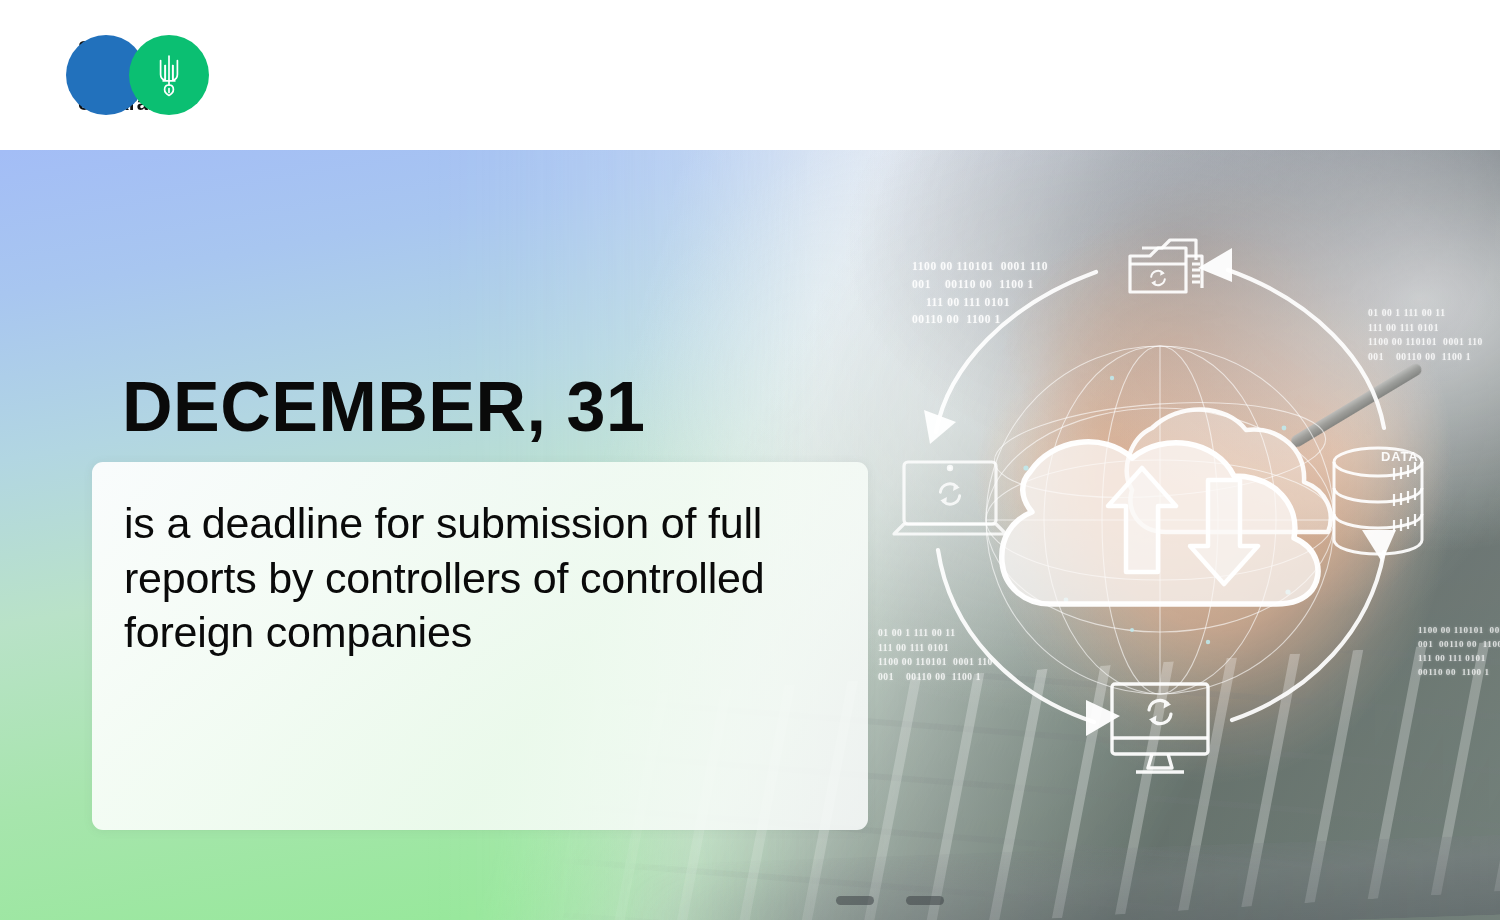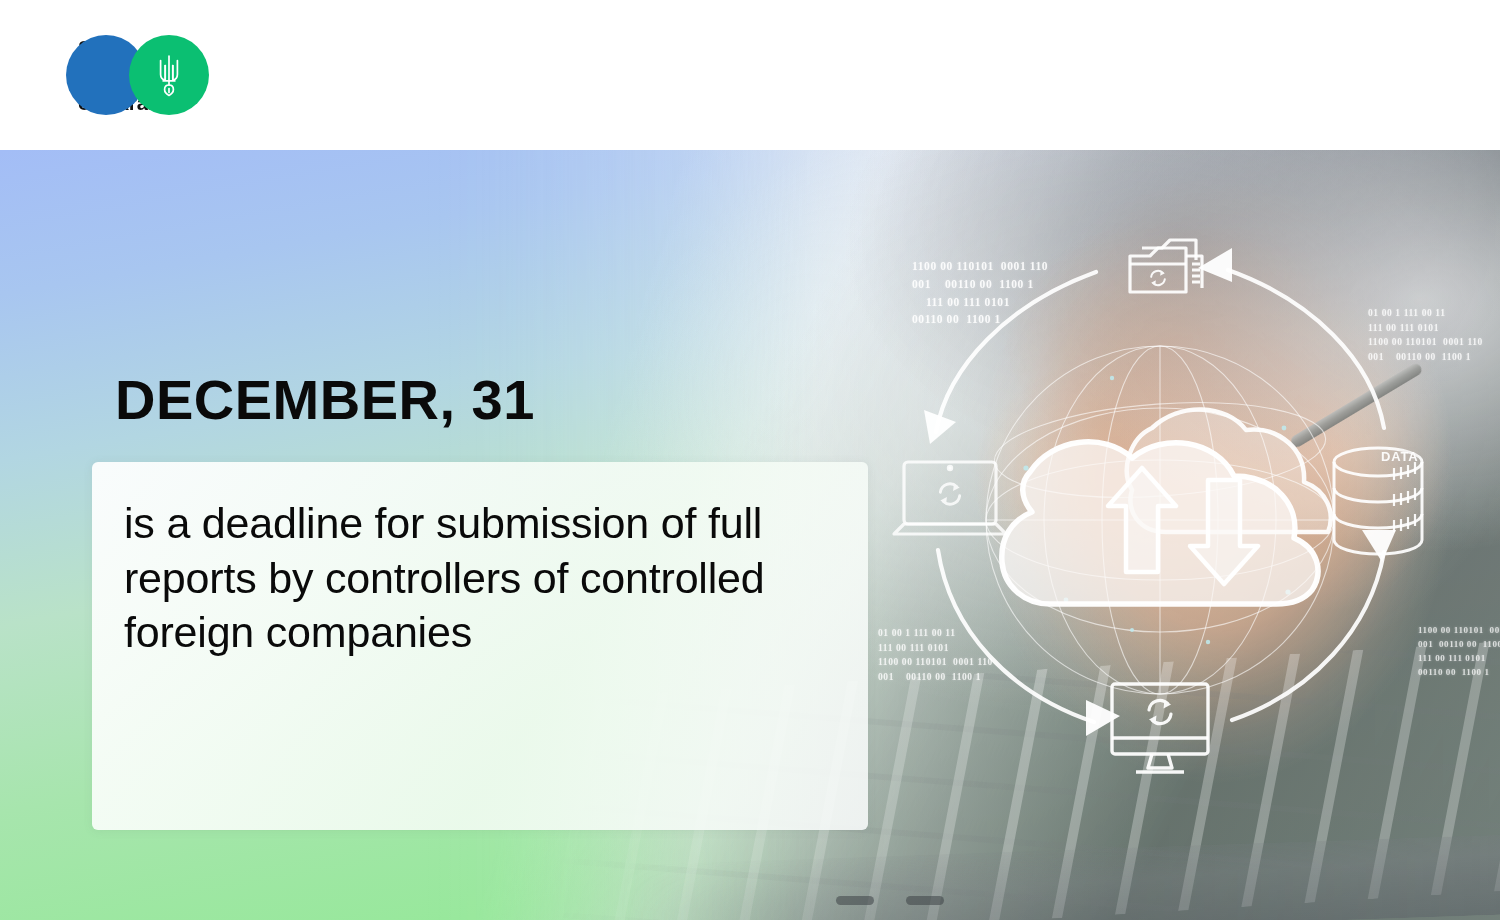--- a/index.html
+++ b/index.html
@@ -130,30 +130,30 @@
     background:linear-gradient(180deg,#bcbdbb 0%,#9a9c99 45%,#7e807d 100%);
     border-radius:6px;
     transform:rotate(-31deg);
     transform-origin:left center;
     filter:blur(.4px);
     opacity:.92;
   }
 
   
   .headline {
-    position:absolute; left:115px; top:372px;
-    font-size:56px; font-weight:bold;
+    position:absolute; left:122px; top:372px;
+    font-size:70px; font-weight:bold;
     letter-spacing:.5px; color:#0a0a0a;
     line-height:1; white-space:nowrap;
     z-index:30;
   }
   .text-panel {
     position:absolute; left:92px; top:462px;
     width:776px; height:368px;
-    border-radius:6px;
+    border-radius:11px;
     background:linear-gradient(125deg,
         rgba(255,255,255,.92) 0%,
         rgba(250,254,250,.90) 30%,
         rgba(244,252,244,.88) 60%,
         rgba(250,252,252,.86) 100%);
     box-shadow:0 1px 10px rgba(90,110,100,.10);
     z-index:30;
     padding:34px 0 0 32px;
   }
   .panel-text {

